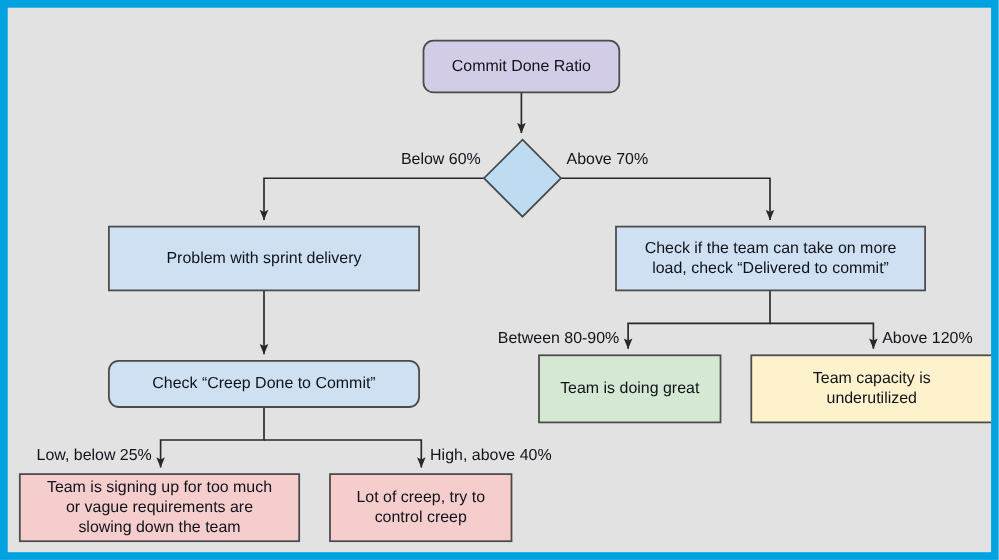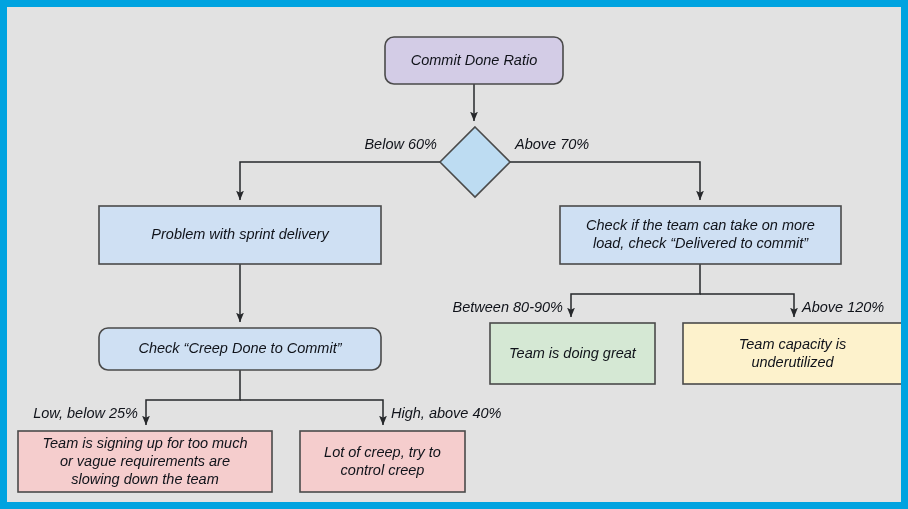--- a/index.html
+++ b/index.html
@@ -9,21 +9,20 @@
   }
   #canvas {
     position: relative;
     width: 908px;
     height: 509px;
     box-sizing: border-box;
     background: #e2e2e2;
     border: 7px solid #00a3e0;
     overflow: hidden;
     font-family: "Liberation Sans", sans-serif;
-    font-style: italic;
   }
   svg.flow {
     position: absolute;
     left: 0;
     top: 0;
     width: 908px;
     height: 509px;
     display: block;
   }
   .node-shape {

